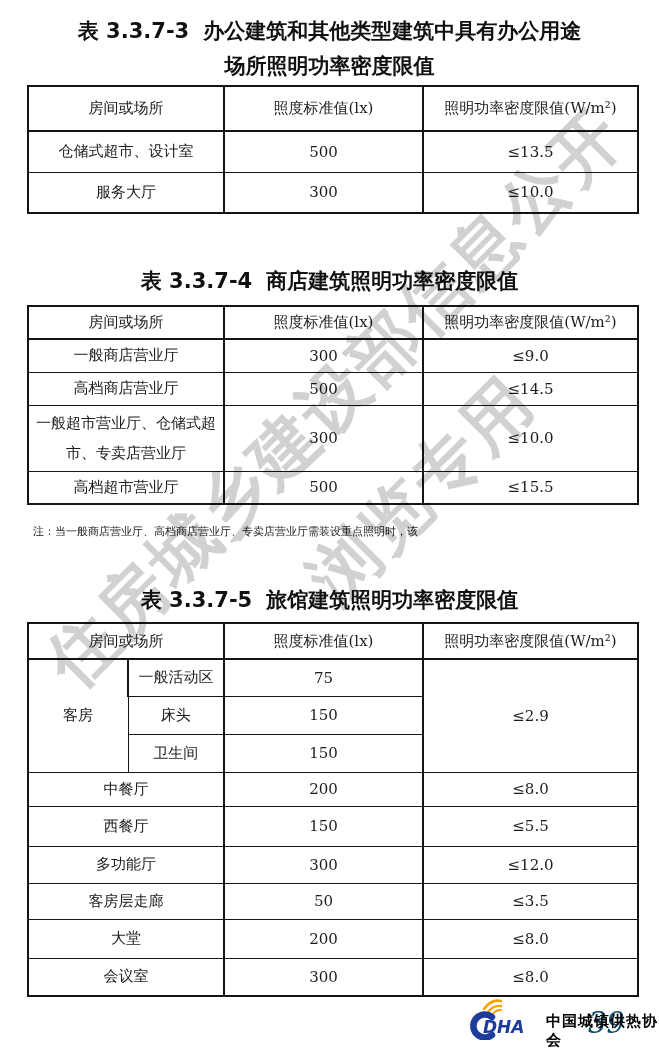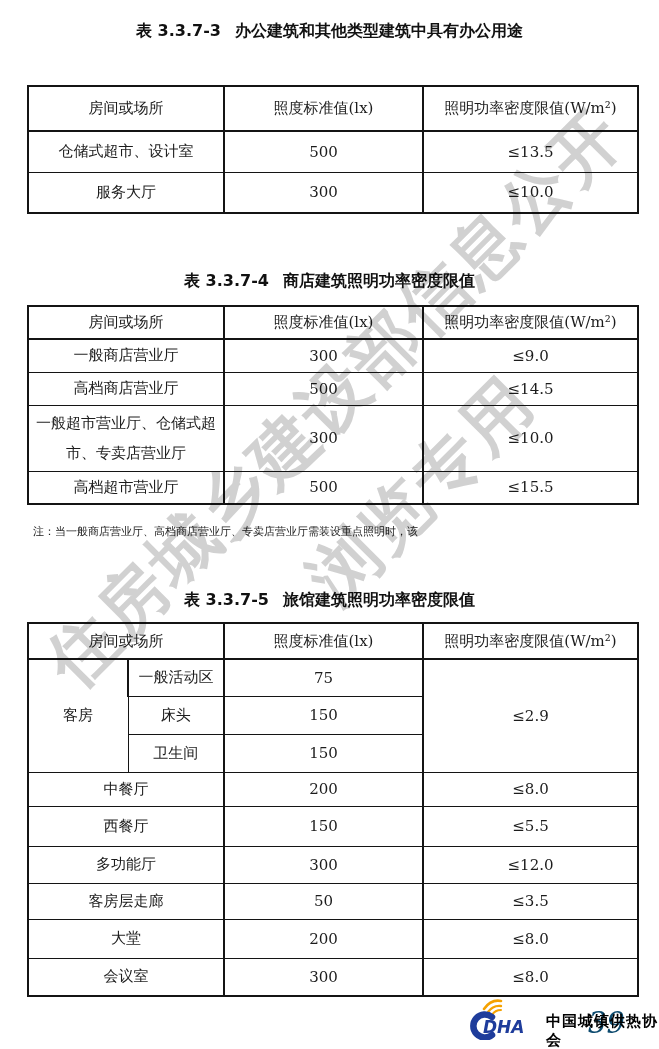--- a/index.html
+++ b/index.html
@@ -15,21 +15,21 @@
     transform:rotate(-45deg); transform-origin:center center;
     mix-blend-mode:multiply; pointer-events:none; z-index:5;
     font-size:68px; letter-spacing:3px; line-height:80px;
   }
   .wm1 { left:-60px; top:358px; width:790px; text-align:center; }
   .wm2 { left:280px; top:450px; }
   
   .ttl {
     position:absolute; left:0; width:659px; text-align:center;
     font-family:"DejaVu Sans","Liberation Sans",sans-serif;
-    font-weight:bold; font-size:16px; line-height:22px; color:#111; z-index:2;
+    font-weight:bold; font-size:21px; line-height:22px; color:#111; z-index:2;
   }
   .ttl .tgap { margin-left:14px; }
   
   table.t {
     position:absolute; border-collapse:collapse; table-layout:fixed;
     border:2px solid #141414; z-index:2; background:transparent;
     font-size:15px;
   }
   table.t td {
     border:1px solid #141414; text-align:center; vertical-align:middle;
@@ -59,20 +59,21 @@
 <body>
 
 <div class="page">
 
   <div class="wm wm1">住房城乡建设部信息公开</div>
   <div class="wm wm2">浏览专用</div>
 
   <div class="ttl" style="top:20px">
     <span>表 3.3.7-3</span><span class="tgap">办公建筑和其他类型建筑中具有办公用途</span>
   </div>
+  <div class="ttl" style="top:55px">场所照明功率密度限值</div>
 
   <table class="t" style="left:27px; top:85px; width:610px;">
     <colgroup>
         <col style="width:196px">
         <col style="width:199px">
         <col style="width:215px">
       </colgroup>
     <tbody>
       <tr class="head" style="height:45px">
         <td>房间或场所</td>

